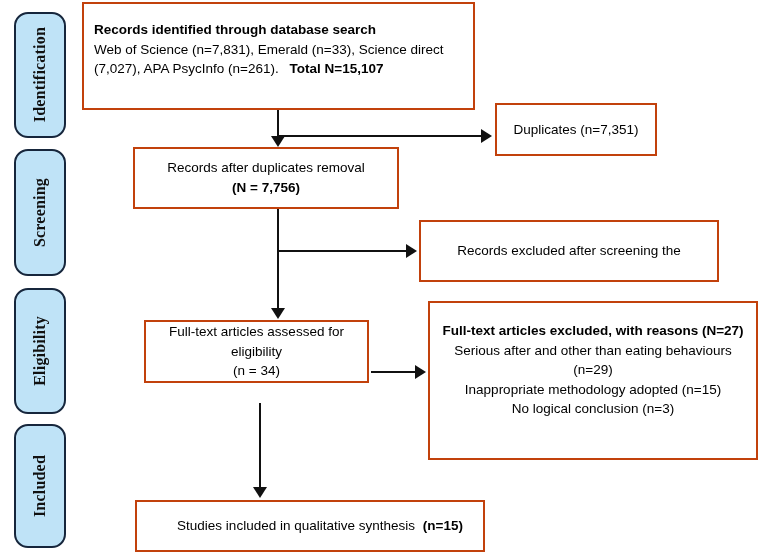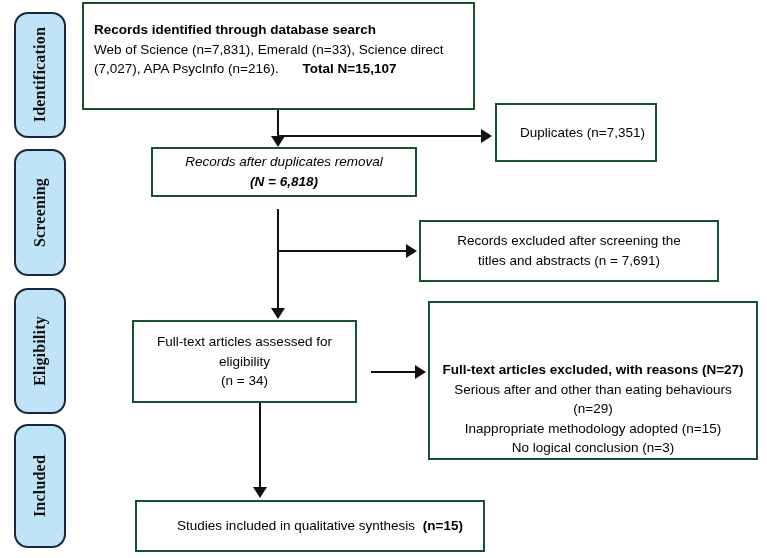--- a/index.html
+++ b/index.html
@@ -40,21 +40,21 @@
     color: #111111;
     white-space: nowrap;
     font-family: "Liberation Serif", serif;
   }
 
   
   .node {
     position: absolute;
     box-sizing: border-box;
     background: #ffffff;
-    border: 2px solid #14532d;
+    border: 2px solid #c2410c;
     display: flex;
     flex-direction: column;
     justify-content: center;
   }
   .node-inner {
     padding: 0 10px;
     line-height: 1.45;
     font-size: 13.5px;
   }
   .node-inner.centered { text-align: center; }
@@ -108,55 +108,54 @@
 
   <div class="stage" style="left:14px; top:424px; width:52px; height:124px;">
     <span class="stage-label">Included</span>
   </div>
 
   <div class="node" style="left:82px; top:2px; width:393px; height:108px; justify-content:flex-start;">
     <div class="node-inner left" style="padding-top:16px;">
       <div class="b">Records identified through database search</div>
       <div>Web of Science (n=7,831), Emerald (n=33), Science direct</div>
       <div>
-        <span>(7,027), APA PsycInfo (n=216).</span>
-        <span class="b" style="margin-left:20px;">Total N=15,107</span>
+        <span>(7,027), APA PsycInfo (n=261).</span>
+        <span class="b" style="margin-left:7px;">Total N=15,107</span>
       </div>
     </div>
   </div>
 
-  <div class="node" style="left:495px; top:103px; width:162px; height:59px;align-items:flex-end;">
+  <div class="node" style="left:495px; top:103px; width:162px; height:53px;">
     <div class="node-inner centered">
       <div>Duplicates (n=7,351)</div>
     </div>
   </div>
 
-  <div class="node" style="left:151px; top:147px; width:266px; height:50px;font-style:italic;">
+  <div class="node" style="left:133px; top:147px; width:266px; height:62px;">
     <div class="node-inner centered">
       <div>Records after duplicates removal</div>
-      <div class="b">(N = 6,818)</div>
+      <div class="b">(N = 7,756)</div>
     </div>
   </div>
 
   <div class="node" style="left:419px; top:220px; width:300px; height:62px;">
     <div class="node-inner centered">
       <div>Records excluded after screening the</div>
-      <div>titles and abstracts (n = 7,691)</div>
     </div>
   </div>
 
-  <div class="node" style="left:132px; top:320px; width:225px; height:83px;">
+  <div class="node" style="left:144px; top:320px; width:225px; height:63px;">
     <div class="node-inner centered">
       <div>Full-text articles assessed for</div>
       <div>eligibility</div>
       <div>(n = 34)</div>
     </div>
   </div>
 
-  <div class="node" style="left:428px; top:301px; width:330px; height:159px; justify-content:flex-end;">
+  <div class="node" style="left:428px; top:301px; width:330px; height:159px; justify-content:flex-start;">
     <div class="node-inner centered" style="padding-top:18px;">
       <div class="b">Full-text articles excluded, with reasons (N=27)</div>
       <div>Serious after and other than eating behaviours</div>
       <div>(n=29)</div>
       <div>Inappropriate methodology adopted (n=15)</div>
       <div>No logical conclusion (n=3)</div>
     </div>
   </div>
 
   <div class="node" style="left:135px; top:500px; width:350px; height:52px;padding-left:20px;">

